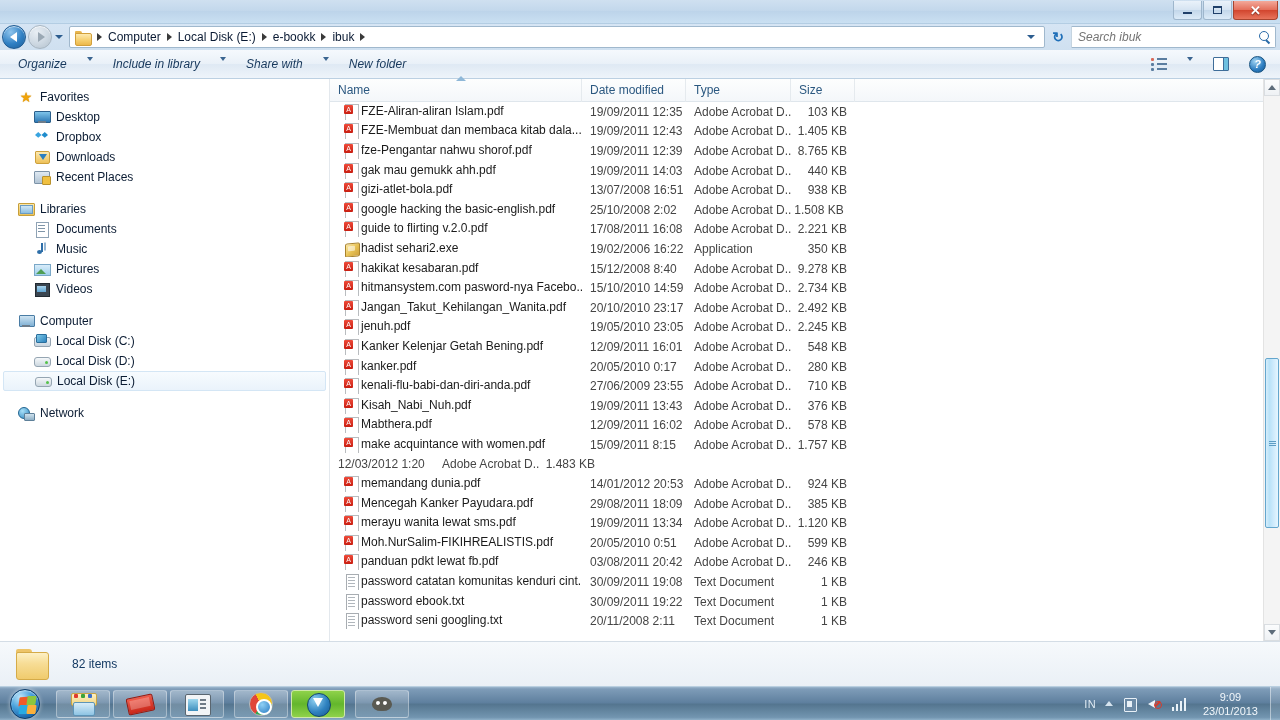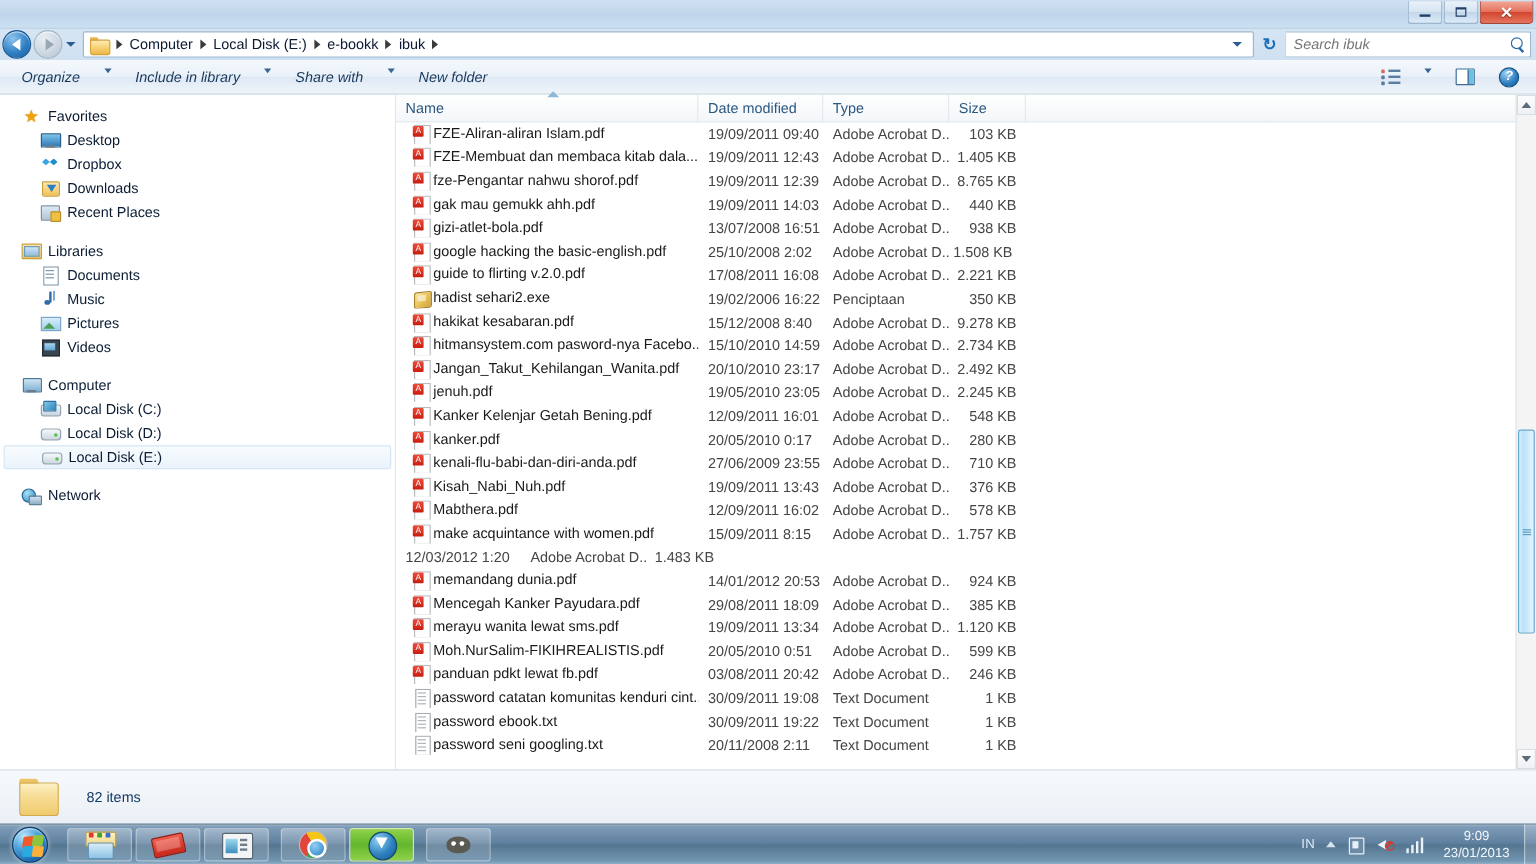--- a/index.html
+++ b/index.html
@@ -754,21 +754,21 @@
       </div>
 
       <div class="rows" id="file-rows">
           <div class="row">
             <div class="cell-name" style="width: 252px;">
               <span class="fic pdf">
                 <em>A</em>
               </span>
               <span>FZE-Aliran-aliran Islam.pdf</span>
             </div>
-            <div class="cell" style="width: 104px;">19/09/2011 09:40</div>
+            <div class="cell" style="width: 104px;">19/09/2011 12:35</div>
             <div class="cell" style="width: 105px;">Adobe Acrobat D...</div>
             <div class="cell size" style="width: 64px;">103 KB</div>
           </div>
           <div class="row">
             <div class="cell-name" style="width: 252px;">
               <span class="fic pdf">
                 <em>A</em>
               </span>
               <span>FZE-Membuat dan membaca kitab dala...</span>
             </div>
@@ -830,21 +830,21 @@
             <div class="cell" style="width: 104px;">17/08/2011 16:08</div>
             <div class="cell" style="width: 105px;">Adobe Acrobat D...</div>
             <div class="cell size" style="width: 64px;">2.221 KB</div>
           </div>
           <div class="row">
             <div class="cell-name" style="width: 252px;">
               <span class="fic exe"></span>
               <span>hadist sehari2.exe</span>
             </div>
             <div class="cell" style="width: 104px;">19/02/2006 16:22</div>
-            <div class="cell" style="width: 105px;">Penciptaan</div>
+            <div class="cell" style="width: 105px;">Application</div>
             <div class="cell size" style="width: 64px;">350 KB</div>
           </div>
           <div class="row">
             <div class="cell-name" style="width: 252px;">
               <span class="fic pdf">
                 <em>A</em>
               </span>
               <span>hakikat kesabaran.pdf</span>
             </div>
             <div class="cell" style="width: 104px;">15/12/2008 8:40</div>

